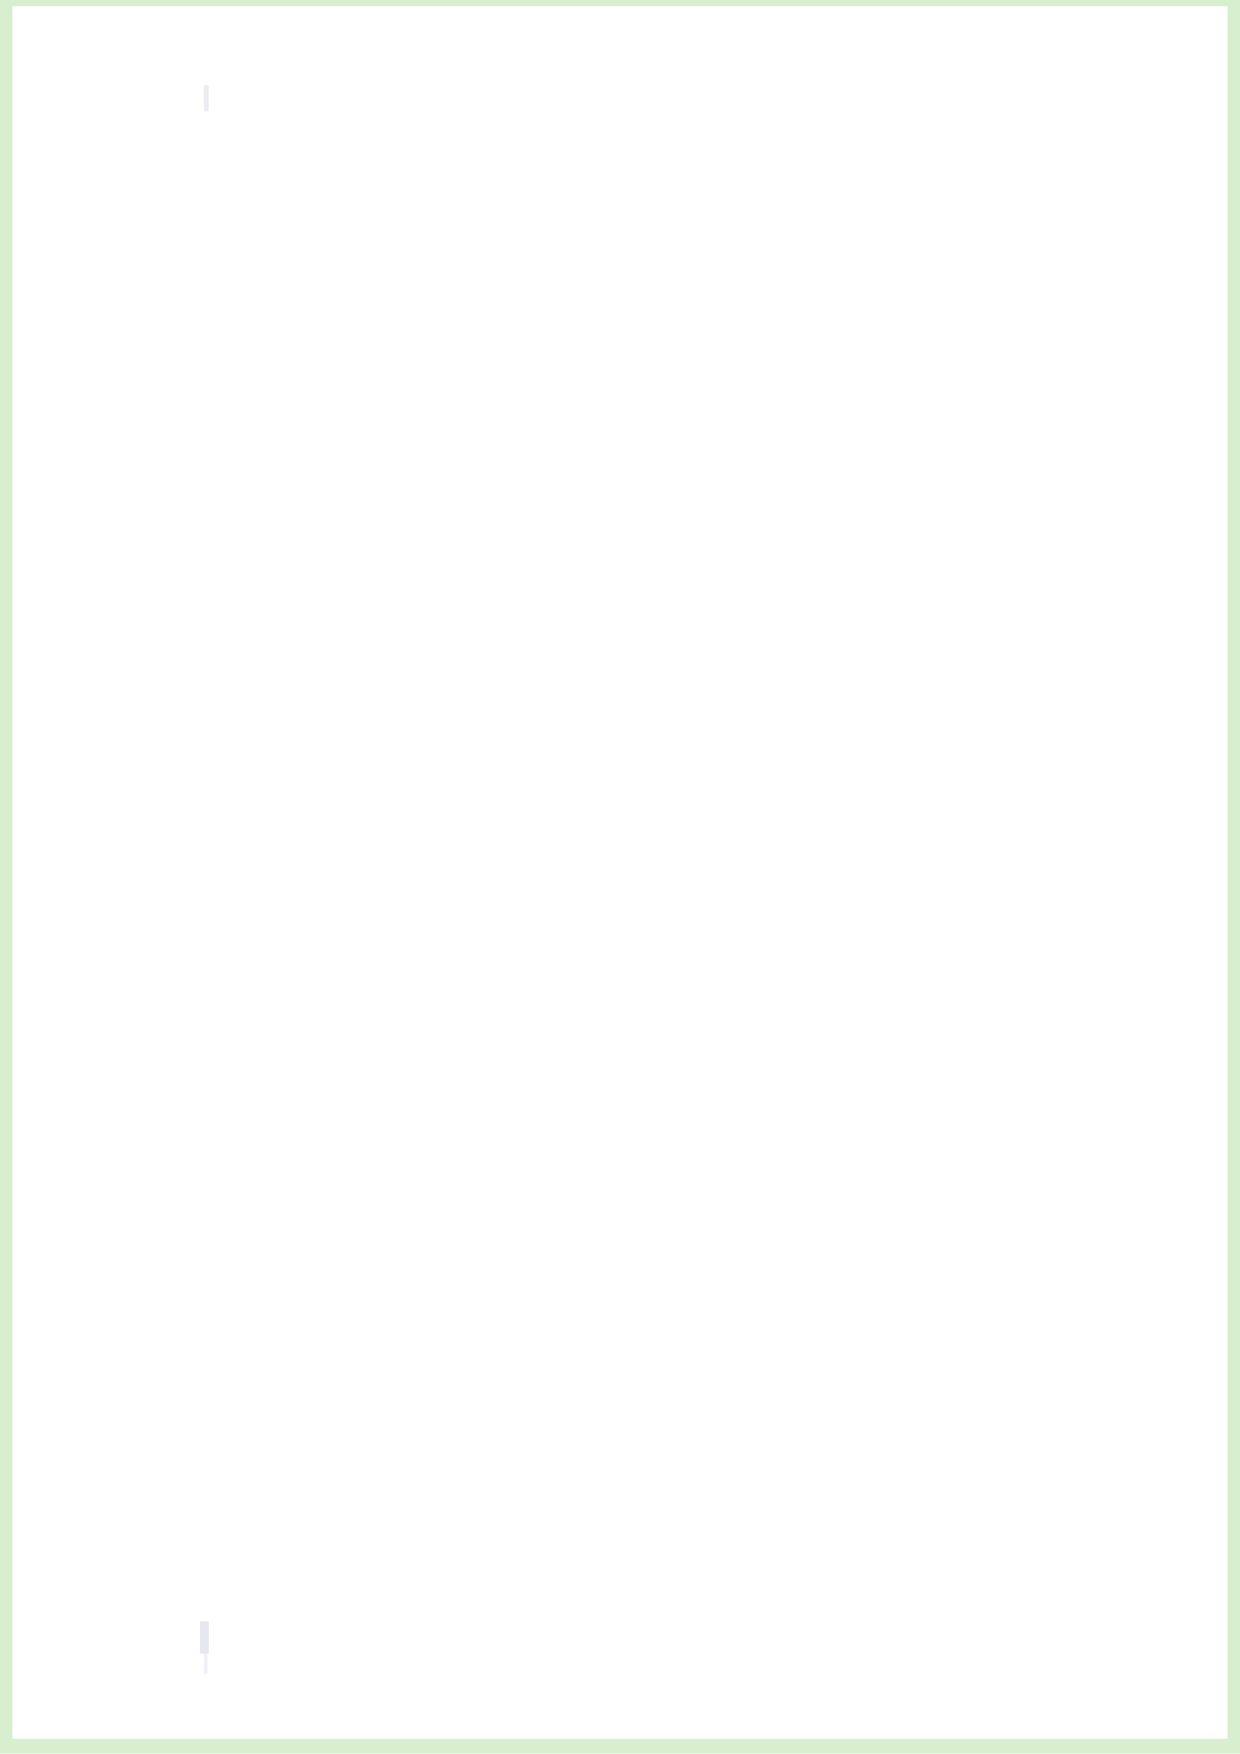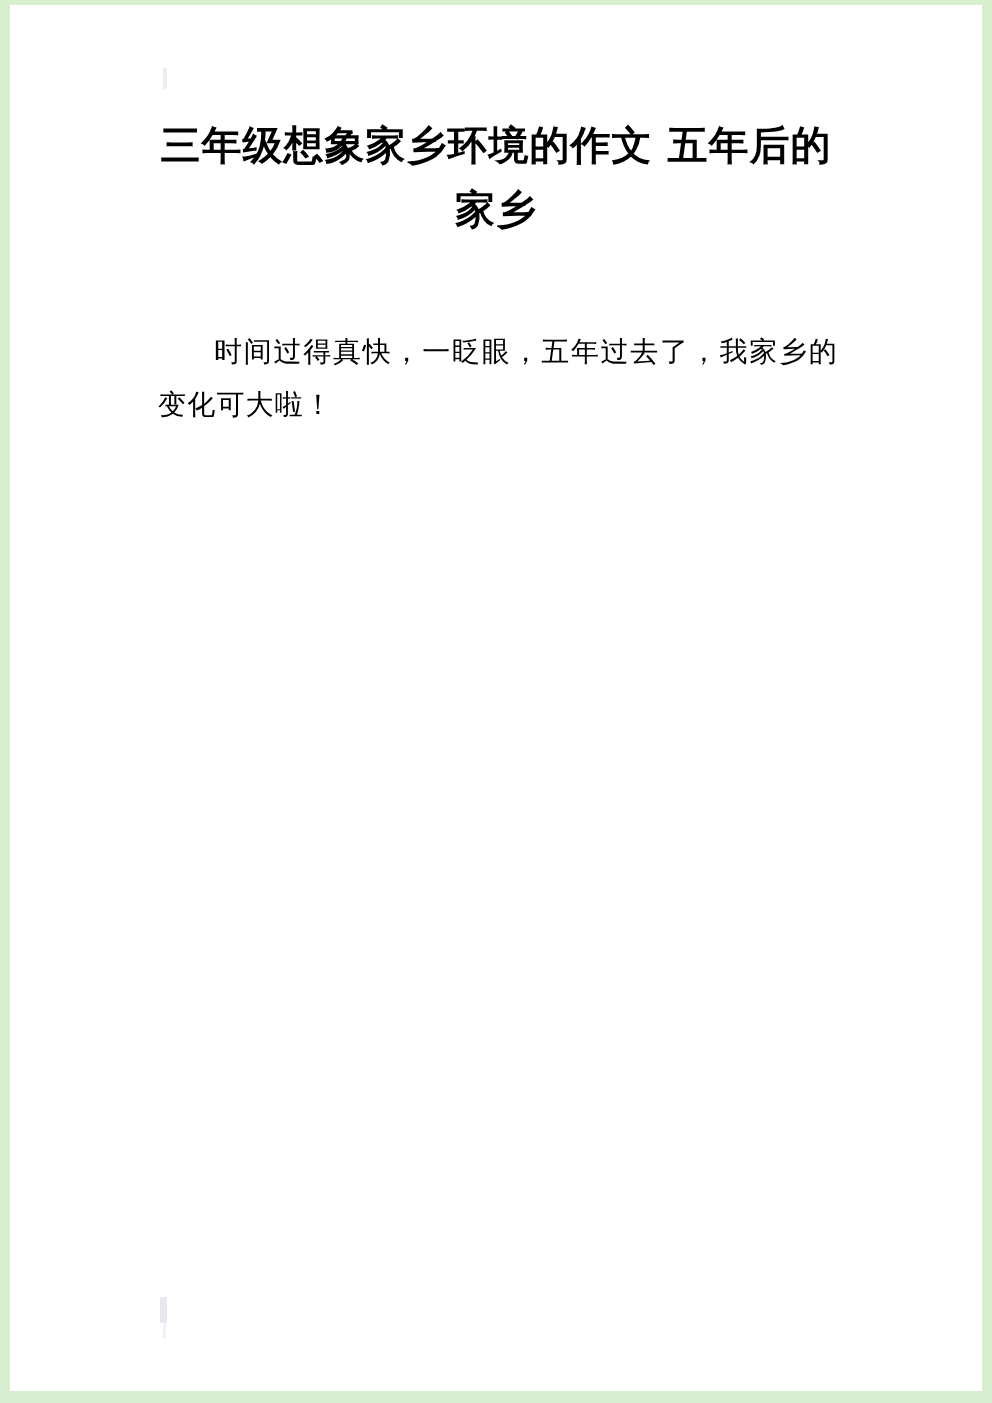--- a/index.html
+++ b/index.html
@@ -82,23 +82,20 @@
   }
 </style>
 </head>
 <body>
 
 <div class="frame">
   <div class="page">
 
     <div class="scan-artifact artifact-top"></div>
 
-    <h1 class="doc-title">三年级想象家乡环境的作文 五年后的
-家乡</h1>
 
     <div class="content">
-      <p>时间过得真快，一眨眼，五年过去了，我家乡的变化可大啦！</p>
     </div>
 
     <div class="scan-artifact artifact-bottom"></div>
 
   </div>
 </div>
 
 </body></html>

